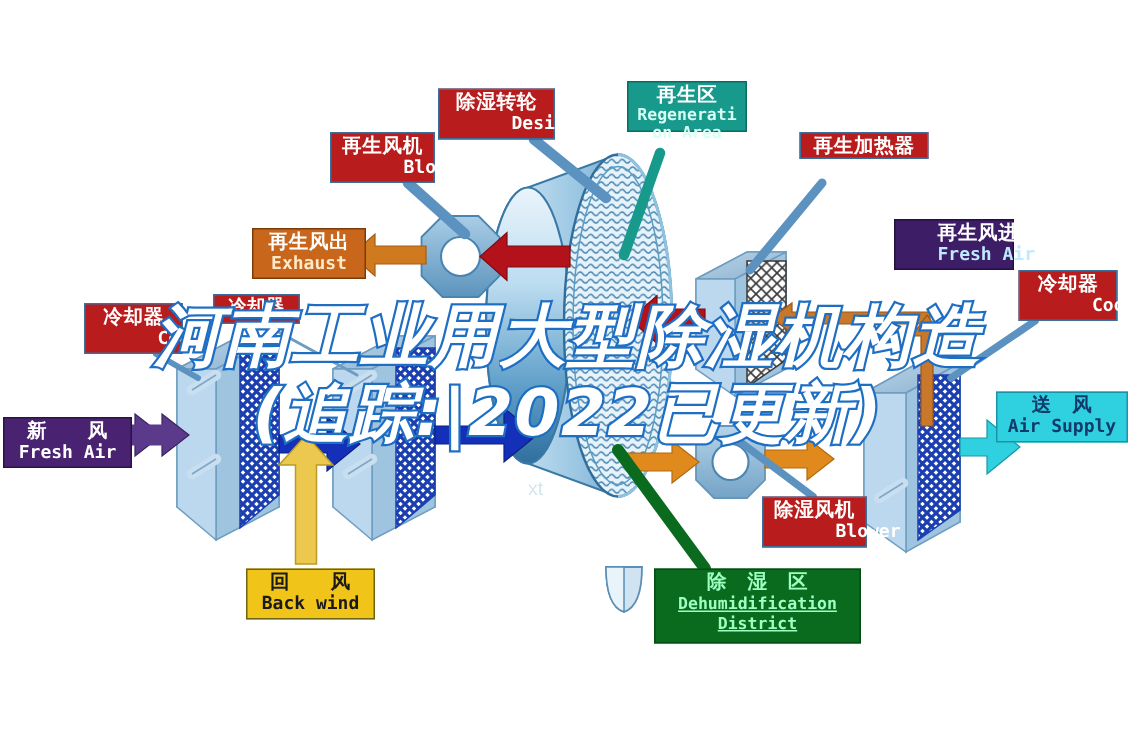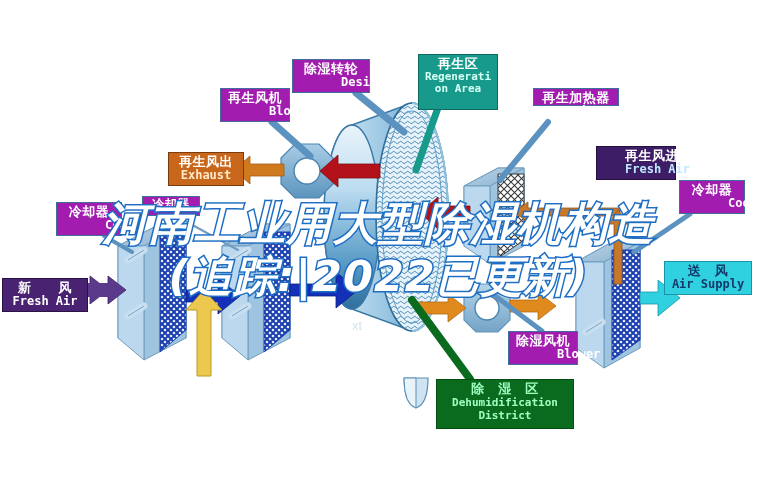--- a/index.html
+++ b/index.html
@@ -9,21 +9,21 @@
 
   
   .lbl{position:absolute;box-sizing:border-box;text-align:center;line-height:1.05;
        white-space:nowrap;}
   .lbl .cn{display:block;font-family:"DejaVu Sans","Liberation Sans",sans-serif;
        font-weight:700;letter-spacing:.5px;}
   .lbl .en{display:block;font-family:"DejaVu Sans Mono","Liberation Mono",monospace;
        font-weight:700;}
 
   
-  .lbl.blue{background:#a21caf;border:1px solid #3d6f9c;color:#ffffff;}
+  .lbl.blue{background:#b91c1c;border:1px solid #3d6f9c;color:#ffffff;}
   .lbl.blue .cn{color:#ffffff;}
   .lbl.blue .en{color:#ffffff;margin-left:48px;}
 
   .lbl.cyanbox{background:#2fd0e0;border:1px solid #1a93a8;}
   .lbl.cyanbox .cn{color:#123a6b;}
   .lbl.cyanbox .en{color:#123a6b;}
 
   .lbl.teal{background:#17998b;border:1px solid #0d6b61;}
   .lbl.teal .cn{color:#ffffff;}
   .lbl.teal .en{color:#d6fff4;}
@@ -39,21 +39,21 @@
   .lbl.purple2{background:#4a2272;border:1px solid #2a1244;}
   .lbl.purple2 .cn{color:#ffffff;}
   .lbl.purple2 .en{color:#ffffff;}
 
   .lbl.yellow{background:#f0c419;border:1px solid #6d6414;}
   .lbl.yellow .cn{color:#1a1a1a;}
   .lbl.yellow .en{color:#1a1a1a;}
 
   .lbl.green{background:#0a6b1e;border:1px solid #044d13;}
   .lbl.green .cn{color:#9dffc0;}
-  .lbl.green .en{color:#9dffc0;}
+  .lbl.green .en{color:#9dffc0;text-decoration:underline;}
 
   
   #watermark{position:absolute;left:0;right:0;top:198px;text-align:center;
     pointer-events:none;}
   #watermark div{
     font-family:"DejaVu Sans","Liberation Sans",sans-serif;
     font-weight:700;font-style:italic;
     font-size:45px;line-height:52px;letter-spacing:1px;
     color:#ffffff;
     -webkit-text-stroke:3px #1f6fc4;
@@ -262,21 +262,21 @@
   <div class="lbl blue" style="left:292px;top:59px;width:78px;height:34px;padding-top:2px;">
     <span class="cn" style="font-size:13px;">除湿转轮</span>
     <span class="en" style="font-size:12px;">Desiccant</span>
   </div>
 
   <div class="lbl blue" style="left:220px;top:88px;width:70px;height:34px;padding-top:2px;">
     <span class="cn" style="font-size:13px;">再生风机</span>
     <span class="en" style="font-size:12px;">Blower</span>
   </div>
 
-  <div class="lbl teal" style="left:418px;top:54px;width:80px;height:56px;padding-top:2px;">
+  <div class="lbl teal" style="left:418px;top:54px;width:80px;height:34px;padding-top:2px;">
     <span class="cn" style="font-size:13px;">再生区</span>
     <span class="en" style="font-size:11px;white-space:normal;line-height:1.15;">Regenerati on Area</span>
   </div>
 
   <div class="lbl blue" style="left:533px;top:88px;width:86px;height:18px;padding-top:2px;">
     <span class="cn" style="font-size:13px;">再生加热器</span>
     <span class="en" style="font-size:12px;">heater</span>
   </div>
 
   <div class="lbl purple" style="left:596px;top:146px;width:80px;height:34px;padding-top:2px;padding-left:28px;">
@@ -301,20 +301,24 @@
   <div class="lbl blue" style="left:56px;top:202px;width:66px;height:34px;padding-top:2px;">
     <span class="cn" style="font-size:13px;">冷却器</span>
     <span class="en" style="font-size:12px;">Cooler</span>
   </div>
 
   <div class="lbl purple2" style="left:2px;top:278px;width:86px;height:34px;padding-top:2px;">
     <span class="cn" style="font-size:13px;">新　　风</span>
     <span class="en" style="font-size:12px;">Fresh Air</span>
   </div>
 
+  <div class="lbl yellow" style="left:164px;top:379px;width:86px;height:34px;padding-top:2px;">
+    <span class="cn" style="font-size:13px;">回　　风</span>
+    <span class="en" style="font-size:12px;">Back wind</span>
+  </div>
 
   <div class="lbl blue" style="left:508px;top:331px;width:70px;height:34px;padding-top:2px;">
     <span class="cn" style="font-size:13px;">除湿风机</span>
     <span class="en" style="font-size:12px;">Blower</span>
   </div>
 
   <div class="lbl green" style="left:436px;top:379px;width:138px;height:50px;padding-top:2px;">
     <span class="cn" style="font-size:13px;">除　湿　区</span>
     <span class="en" style="font-size:11px;white-space:normal;line-height:1.2;">Dehumidification District</span>
   </div>

